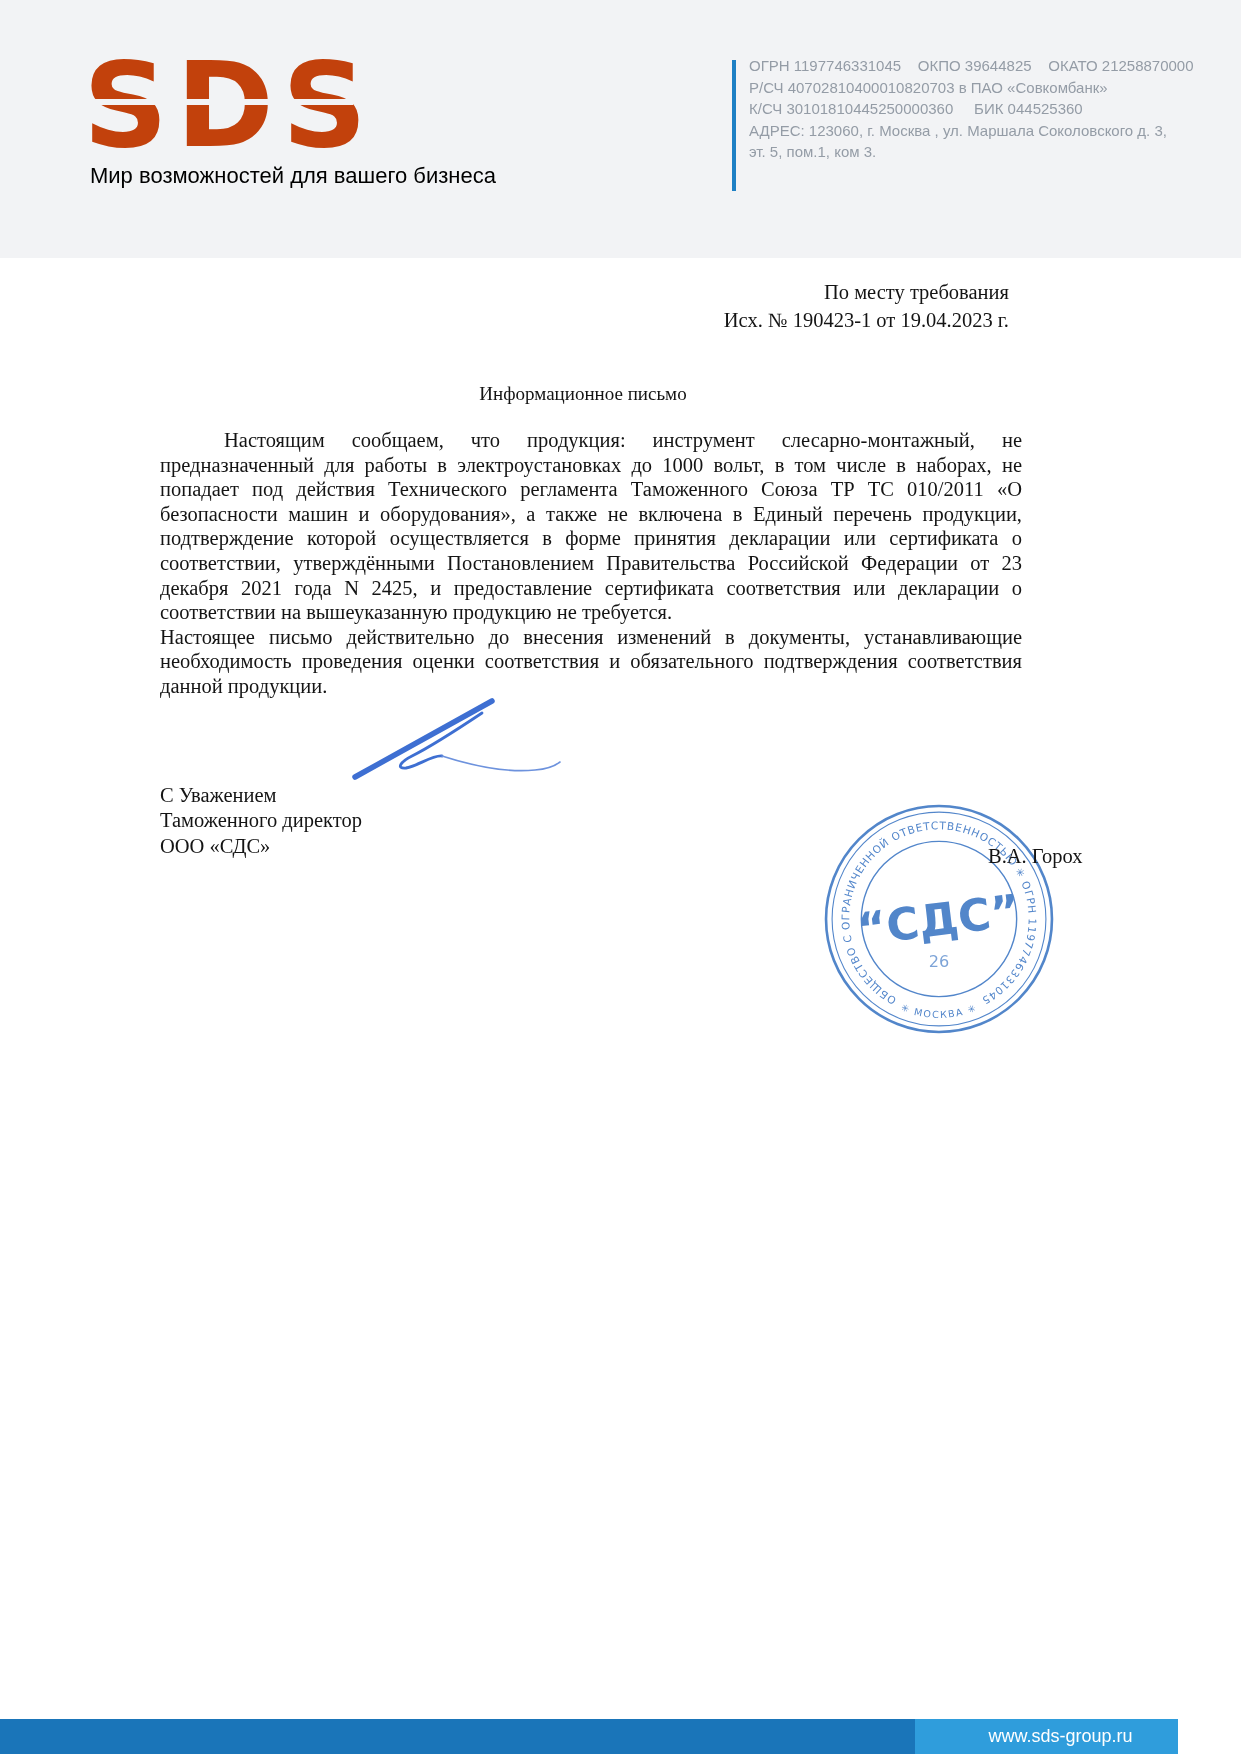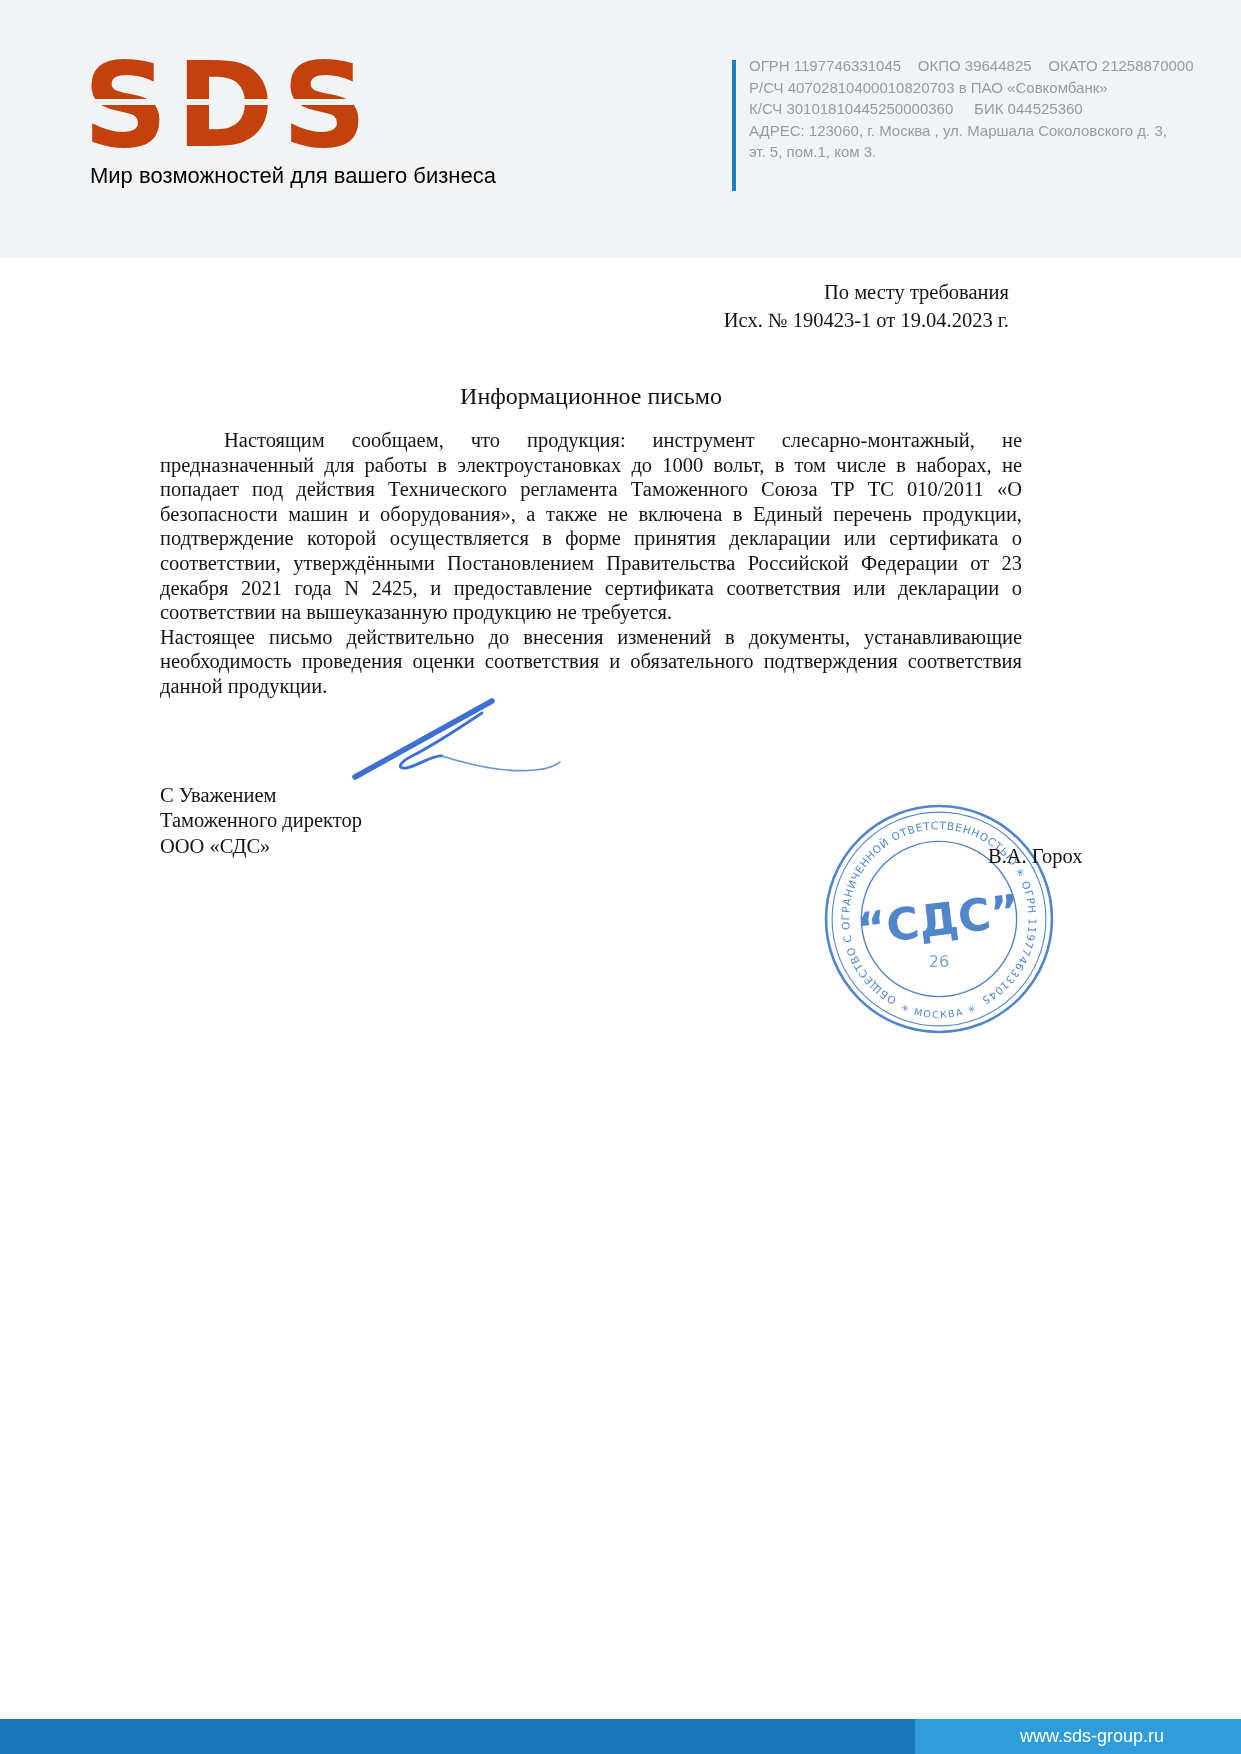--- a/index.html
+++ b/index.html
@@ -53,24 +53,24 @@
   }
   .company-details div { white-space: pre; }
   
   .ref-block {
     position: absolute; right: 232px; top: 278px;
     text-align: right;
     font-size: 20.5px;
     line-height: 28px;
   }
   .letter-title {
-    position: absolute; left: 160px; top: 383px;
+    position: absolute; left: 152px; top: 383px;
     width: 862px;
     text-align: center;
-    font-size: 24px;
+    font-size: 19px;
   }
   .body-text {
     position: absolute; left: 160px; top: 428px;
     width: 862px;
     font-size: 20.5px;
     line-height: 24.6px;
     text-align: justify;
   }
   .body-text p { margin: 0; }
   .body-text p.indent { text-indent: 64px; }
@@ -100,21 +100,21 @@
     fill: #4079c5;
   }
   
   .footer-dark {
     position: absolute; left: 0; top: 1719px;
     width: 915px; height: 35px;
     background: #1a75b9;
   }
   .footer-light {
     position: absolute; left: 915px; top: 1719px;
-    width: 326px; height: 35px;
+    width: 263px; height: 35px;
     background: #2f9ddc;
     display: flex; align-items: center; justify-content: center;
     padding-left: 28px;
   }
   .footer-url {
     font-family: "Liberation Sans", sans-serif;
     font-size: 18px;
     color: #ffffff;
   }
 </style>

